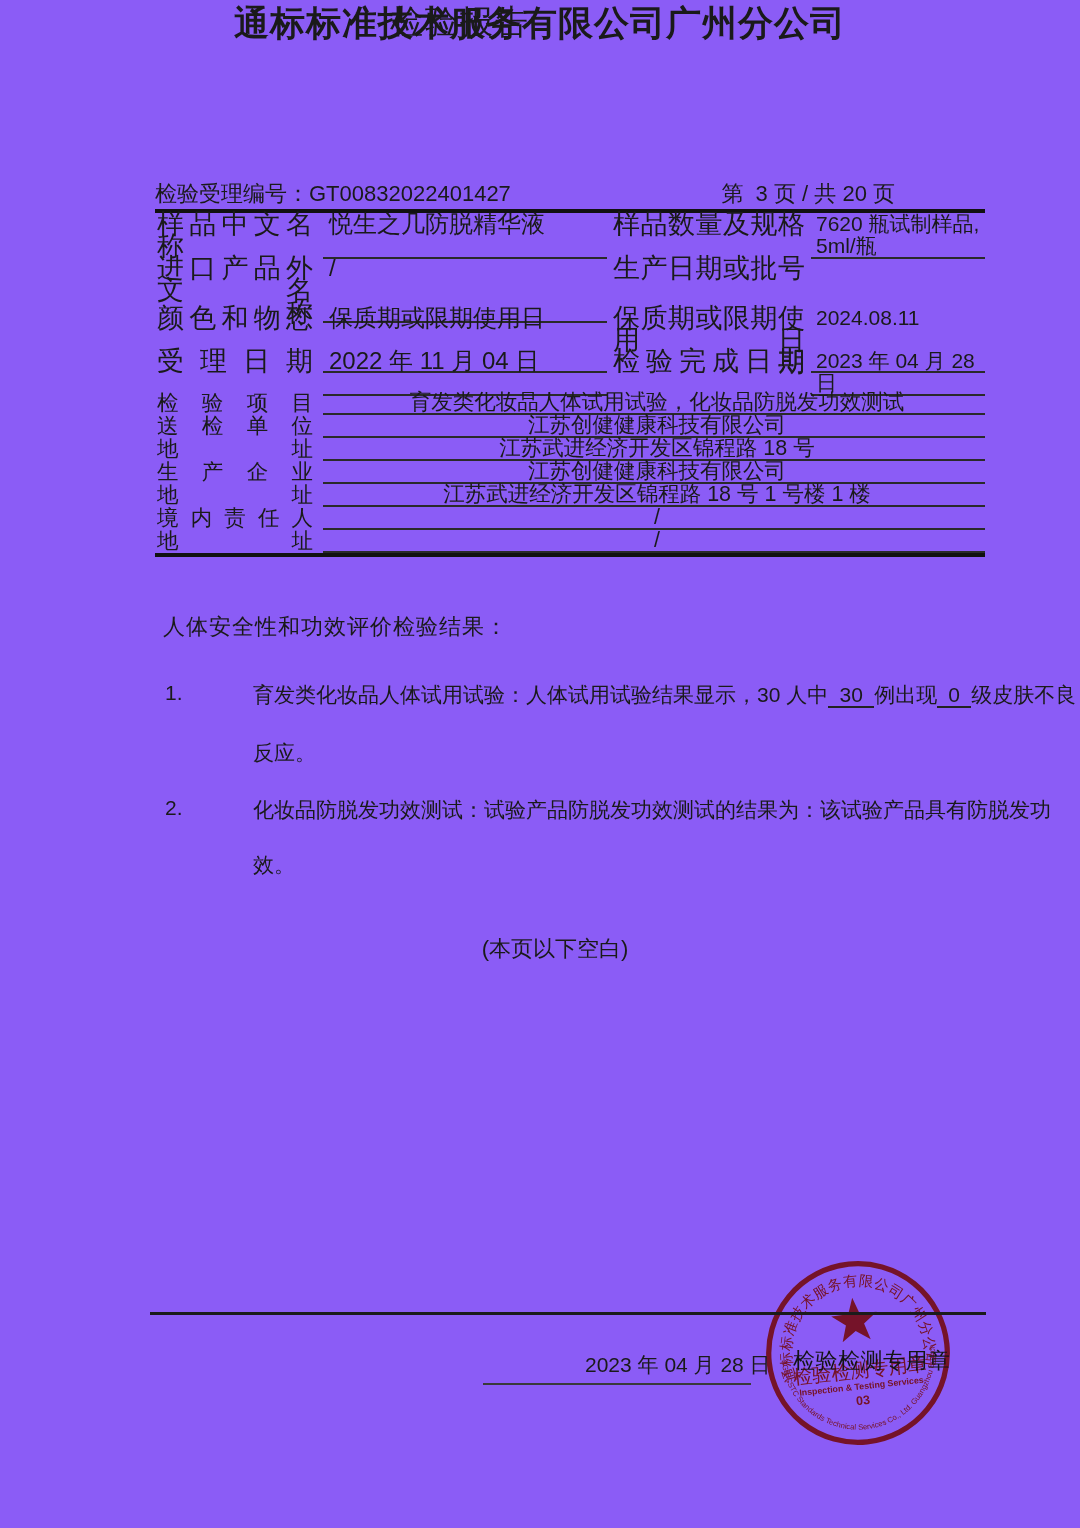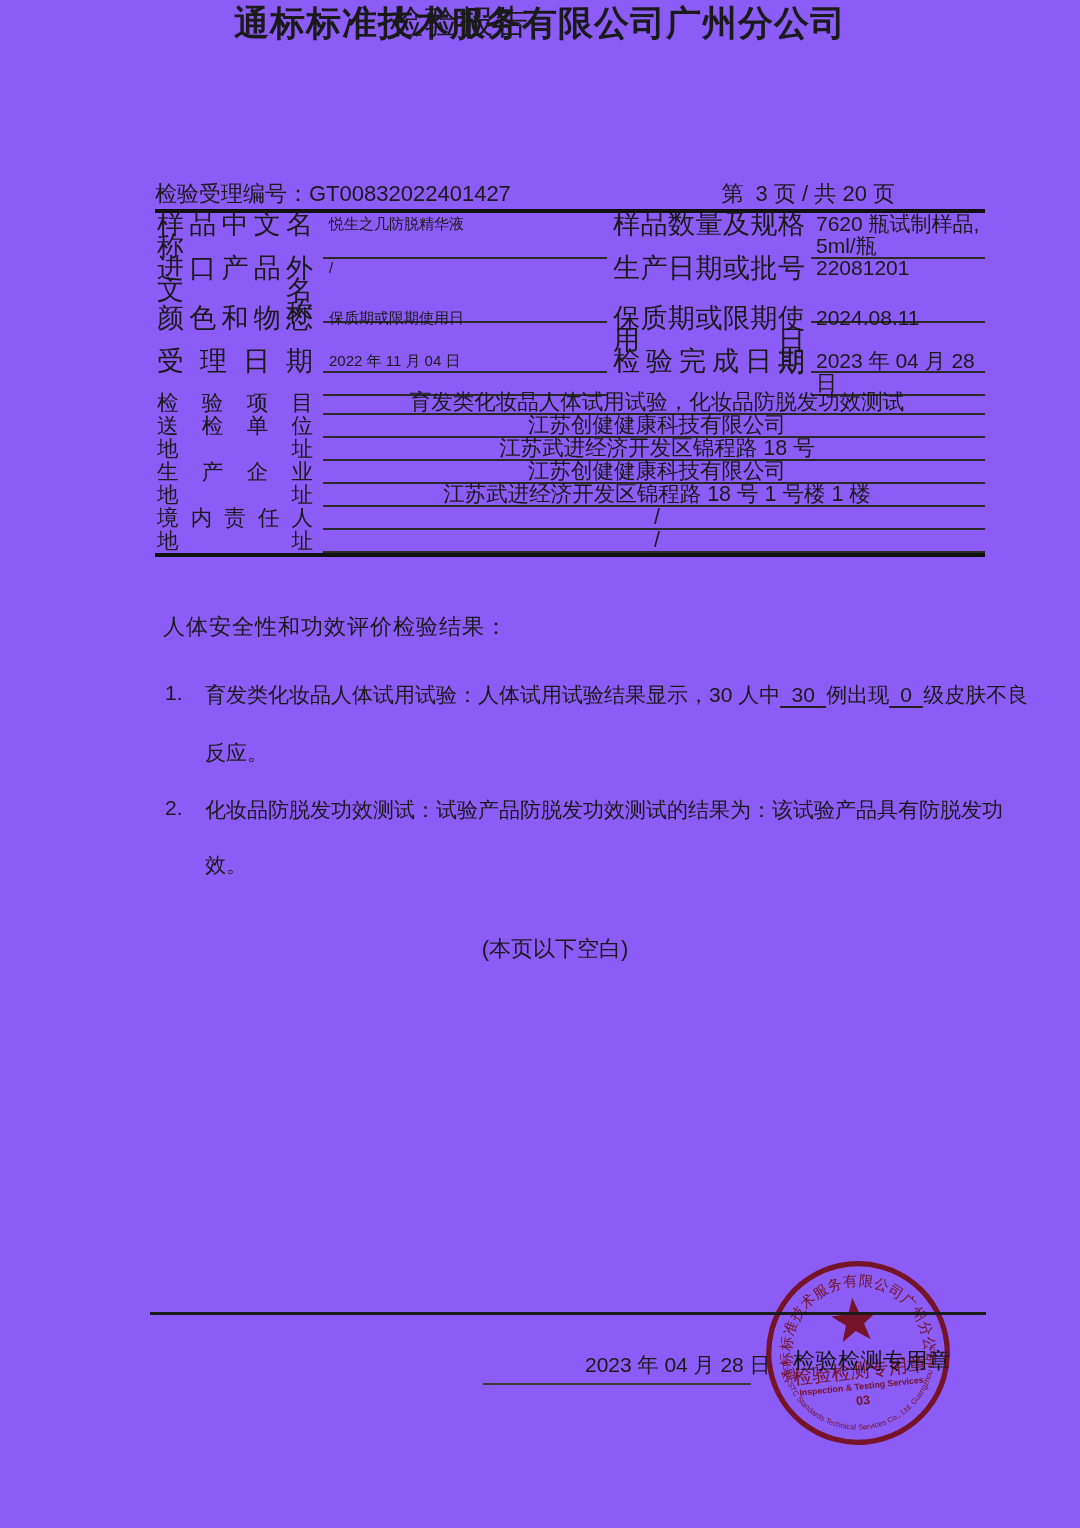--- a/index.html
+++ b/index.html
@@ -21,38 +21,38 @@
   .meta-row{
     left:155px; top:182px; width:830px; display:flex; justify-content:space-between;
     font-size:22px; line-height:24px;
   }
   .meta-row .pages{white-space:pre; padding-right:90px;}
   
   .info-table{ left:155px; top:209px; width:830px; border-top:4px solid #111;}
   .grow{display:grid; grid-template-columns:168px 284px 204px 174px;}
   .frow{display:grid; grid-template-columns:168px 662px; height:23px;}
   .r1{height:44px;} .r2{height:38px;} .r3{height:49px;} .r4{height:48px;}
-  .cell{font-size:15px; line-height:22px; white-space:pre-line; overflow:visible;}
+  .cell{font-size:24px; line-height:22px; white-space:pre-line; overflow:visible;}
   .lc{
     font-size:27px; text-align:justify; text-align-last:justify;
     padding:0 10px 0 2px;
   }
   .lc2{padding:0 6px;}
   .vc{border-bottom:2px solid #2a2a2a; padding-left:6px;}
   .v2{font-size:21px; padding-left:5px;}
   .r3 .cell{padding-top:12px;}
   .r3 .lc{padding-top:12px;}
   .r4 .cell{padding-top:6px;}
   .frow .cell{font-size:21.5px; line-height:21px;text-align:center;}
   .frow .lc{line-height:22px;}
   .table-bottom{height:0; border-bottom:4px solid #111;}
   
   .results-heading{left:163px; top:612px; font-size:22px; letter-spacing:1px;}
   .item-no{font-size:21px;}
-  .item-line{font-size:21px; white-space:nowrap;}
+  .item-line{font-size:21px; white-space:nowrap;margin-left:48px;}
   .blank{
     display:inline-block; min-width:46px; text-align:center;
     border-bottom:2px solid #222; line-height:22px;
   }
   .blank-sm{min-width:34px;}
   .blank-note{left:0px; top:934px; width:1110px; text-align:center; font-size:22px;}
   
   .footer-line{left:150px; top:1312px; width:836px; height:3px; background:#1b1b1b; z-index:3;}
   .footer-date{left:585px; top:1351px; font-size:21px; z-index:3;}
   .date-underline{left:483px; top:1383px; width:268px; height:2px; background:#3a3a3a; z-index:3;}
@@ -78,21 +78,20 @@
       <div class="cell vc">悦生之几防脱精华液</div>
       <div class="cell lc lc2">样品数量及规格</div>
       <div class="cell vc v2">7620 瓶试制样品,
 5ml/瓶</div>
     </div>
     <div class="grow r2">
       <div class="cell lc">进口产品外文名
 　　　称</div>
       <div class="cell vc">/</div>
       <div class="cell lc lc2">生产日期或批号</div>
-      <div class="cell vc v2">22081201</div>
     </div>
     <div class="grow r3">
       <div class="cell lc">颜色和物态</div>
       <div class="cell vc">保质期或限期使用日</div>
       <div class="cell lc lc2">保质期或限期使用日
 　　　　期</div>
       <div class="cell vc v2">2024.08.11</div>
     </div>
     <div class="grow r4">
       <div class="cell lc">受理日期</div>

